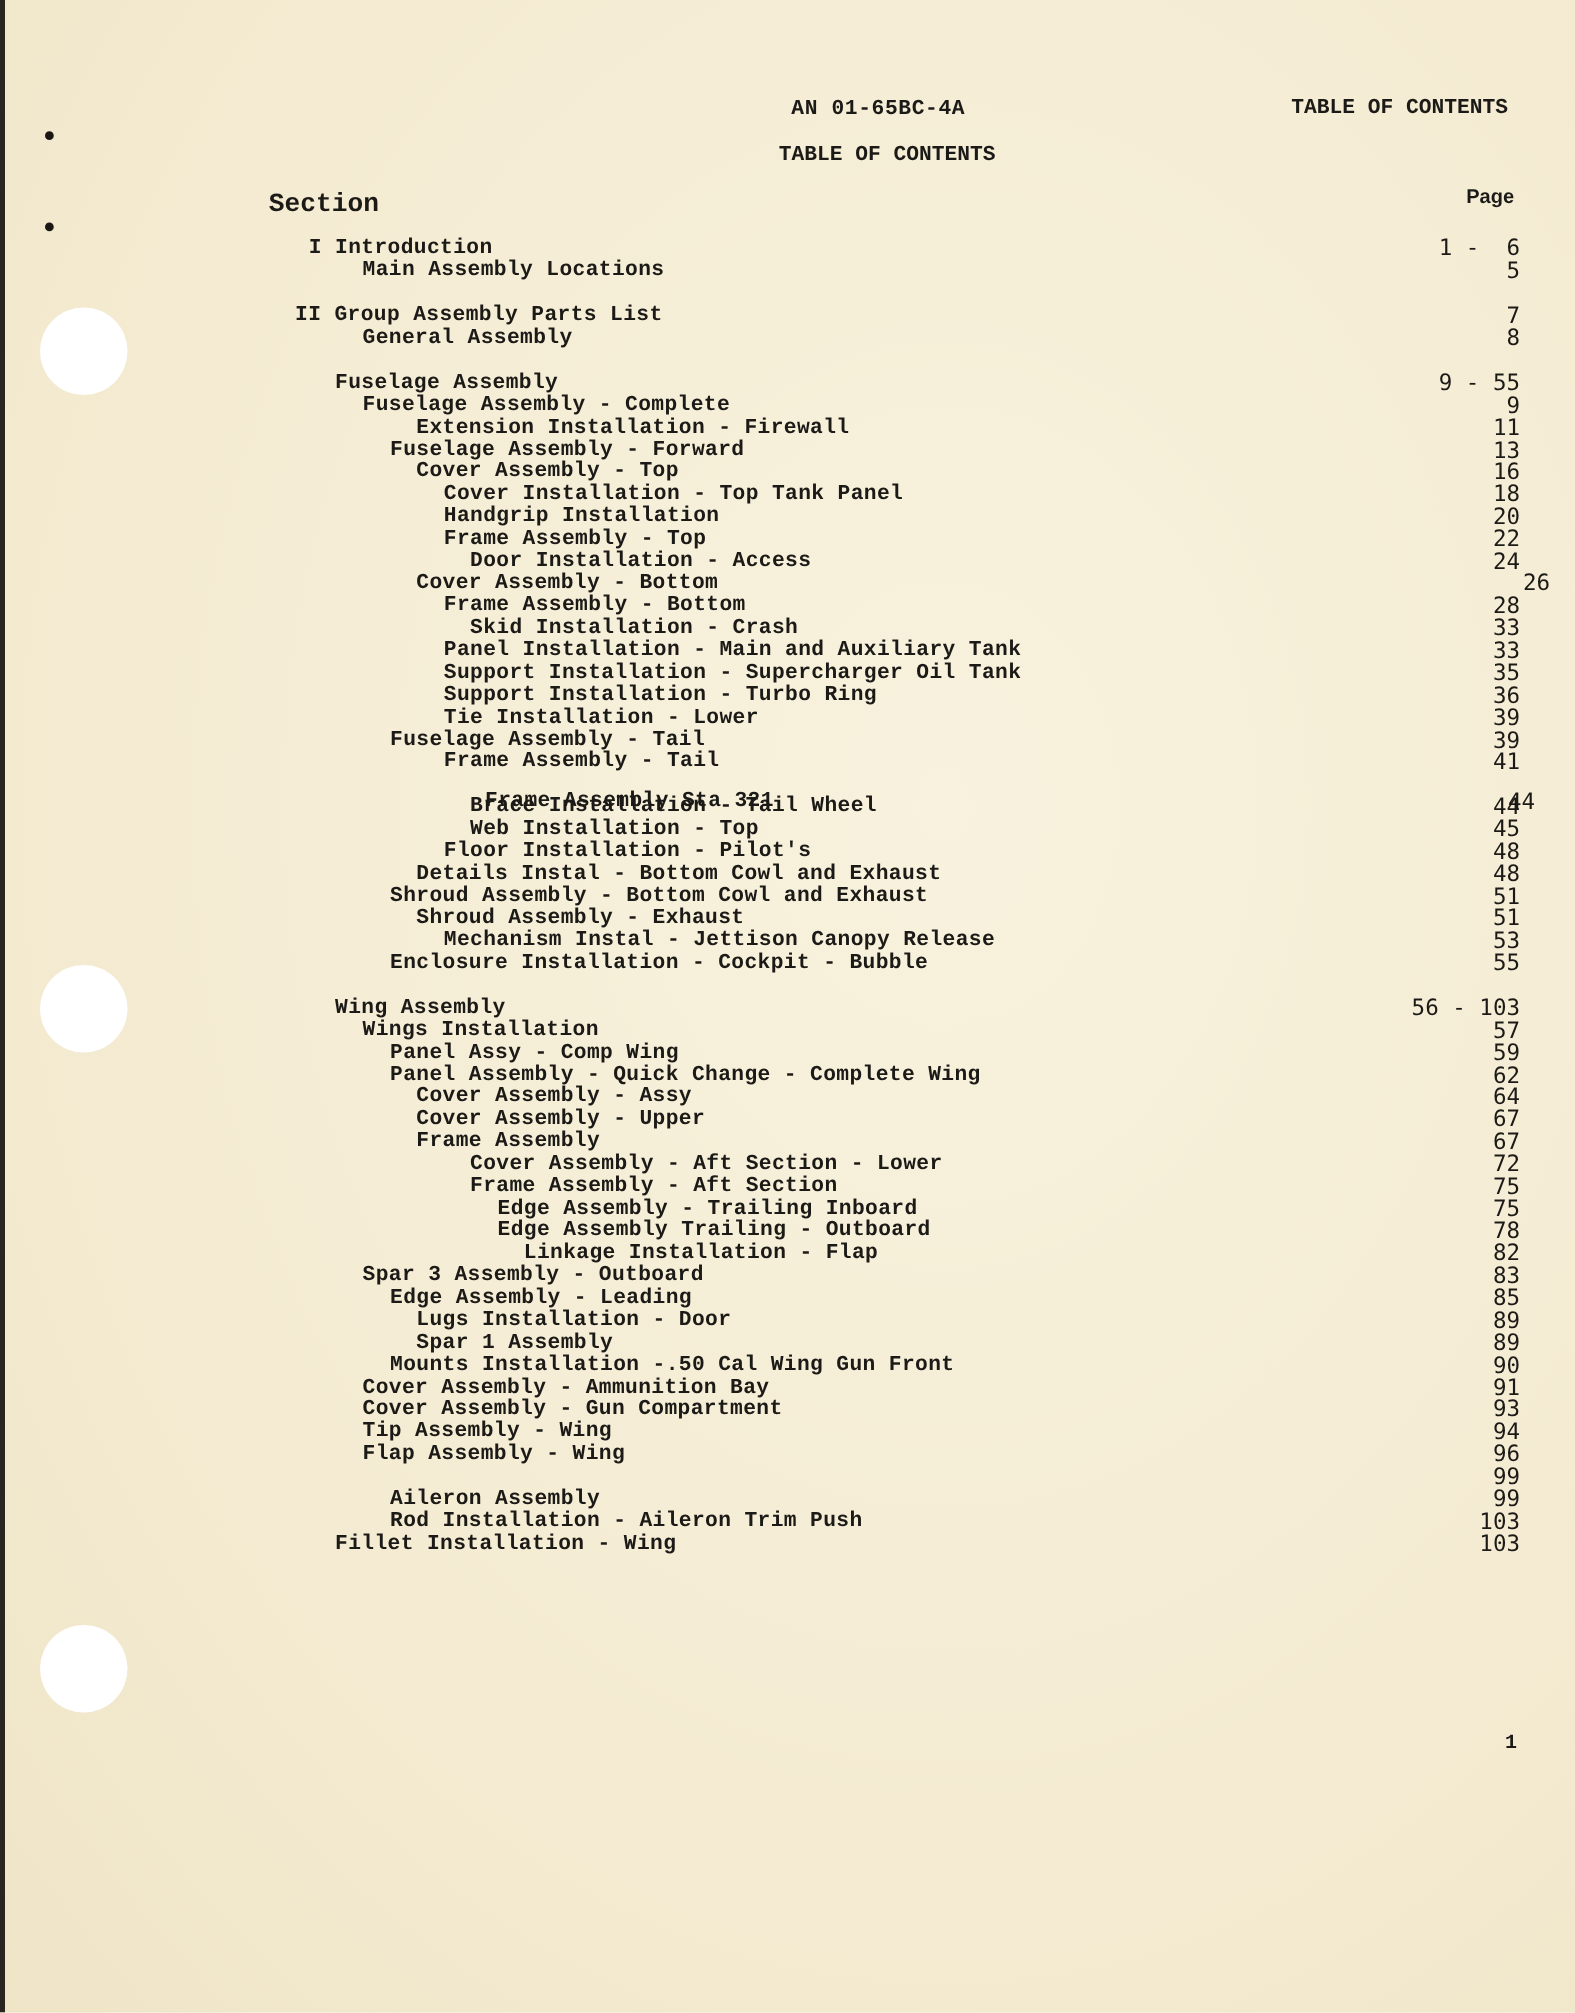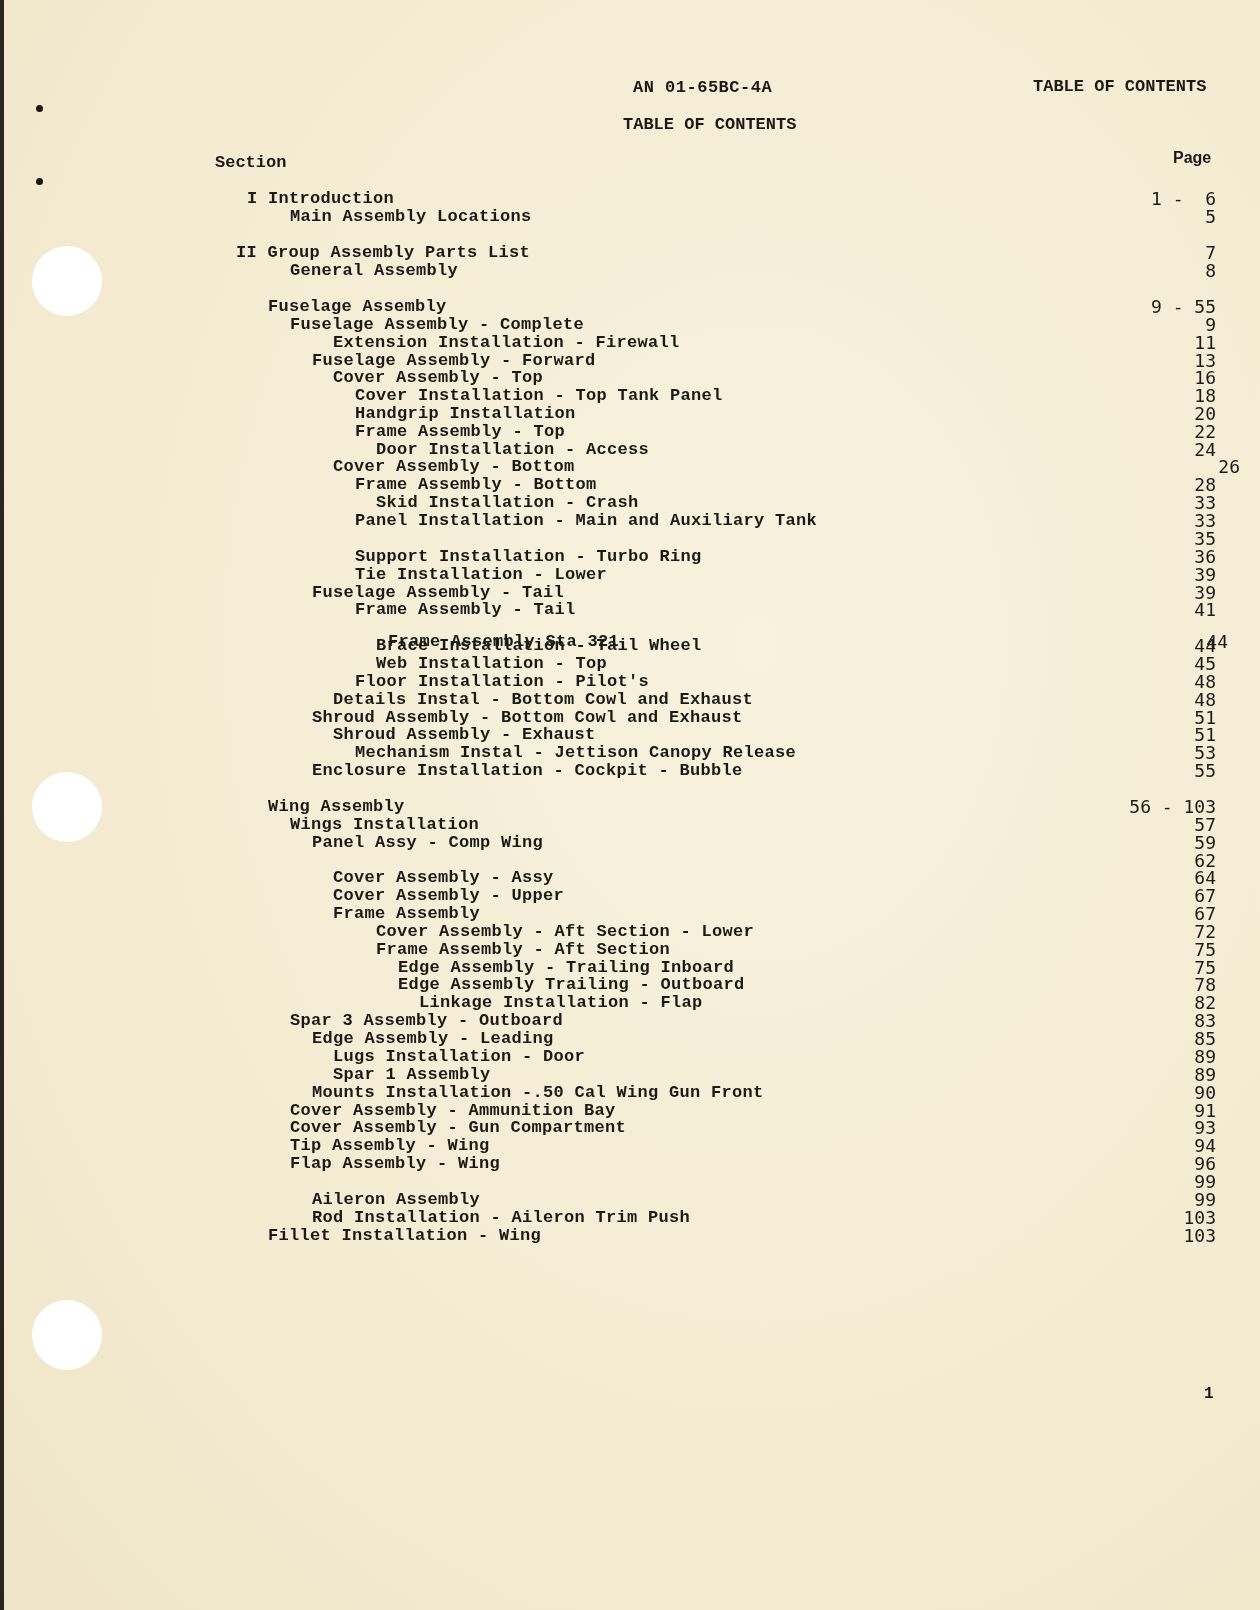--- a/index.html
+++ b/index.html
@@ -18,21 +18,21 @@
     }
     .left-edge { position: absolute; left: 0; top: 0; width: 4px; height: 1610px; background: #2a2520; }
     .hole {
       position: absolute; left: 32px; width: 70px; height: 70px; border-radius: 50%;
       background: #ffffff;
     }
     .dot { position: absolute; left: 36px; width: 7px; height: 7px; border-radius: 50%; background: #1b1714; }
     .header-code { position: absolute; left: 633px; top: 78px; font-size: 17px; font-weight: bold; letter-spacing: 0.5px; }
     .header-right { position: absolute; left: 1033px; top: 77px; font-size: 17px; font-weight: bold; }
     .doc-title { position: absolute; left: 623px; top: 115px; font-size: 17px; font-weight: bold; }
-    .col-section { position: absolute; left: 215px; top: 153px; font-size: 17px; font-weight: bold; }
+    .col-section { position: absolute; left: 215px; top: 153px; font-size: 21px; font-weight: bold; }
     .col-page { position: absolute; left: 1173px; top: 149px; font-size: 16px; font-weight: bold; font-family: "Liberation Sans", sans-serif; }
     .toc { position: absolute; left: 0; top: 0; width: 1260px; }
     .row {
       position: absolute; left: 0; width: 1260px; height: 18px;
     }
     .row .label {
       position: absolute; top: 0; font-size: 17px; font-weight: bold; white-space: pre; line-height: 18px;
       letter-spacing: 0.3px;
     }
     .row .pg {
@@ -124,20 +124,21 @@
       </div>
       <div class="row" style="top: 494px;">
         <span class="label" style="left: 376px;">Skid Installation - Crash</span>
         <span class="pg">33</span>
       </div>
       <div class="row" style="top: 512px;">
         <span class="label" style="left: 355px;">Panel Installation - Main and Auxiliary Tank</span>
         <span class="pg">33</span>
       </div>
       <div class="row" style="top: 530px;">
+        <span class="label" style="left: 355px;">Support Installation - Supercharger Oil Tank</span>
         <span class="pg">35</span>
       </div>
       <div class="row" style="top: 548px;">
         <span class="label" style="left: 355px;">Support Installation - Turbo Ring</span>
         <span class="pg">36</span>
       </div>
       <div class="row" style="top: 566px;">
         <span class="label" style="left: 355px;">Tie Installation - Lower</span>
         <span class="pg">39</span>
       </div>
@@ -191,20 +192,21 @@
       </div>
       <div class="row" style="top: 816px;">
         <span class="label" style="left: 290px;">Wings Installation</span>
         <span class="pg">57</span>
       </div>
       <div class="row" style="top: 834px;">
         <span class="label" style="left: 312px;">Panel Assy - Comp Wing</span>
         <span class="pg">59</span>
       </div>
       <div class="row" style="top: 852px;">
+        <span class="label" style="left: 312px;">Panel Assembly - Quick Change - Complete Wing</span>
         <span class="pg">62</span>
       </div>
       <div class="row" style="top: 869px;">
         <span class="label" style="left: 333px;">Cover Assembly - Assy</span>
         <span class="pg">64</span>
       </div>
       <div class="row" style="top: 887px;">
         <span class="label" style="left: 333px;">Cover Assembly - Upper</span>
         <span class="pg">67</span>
       </div>

